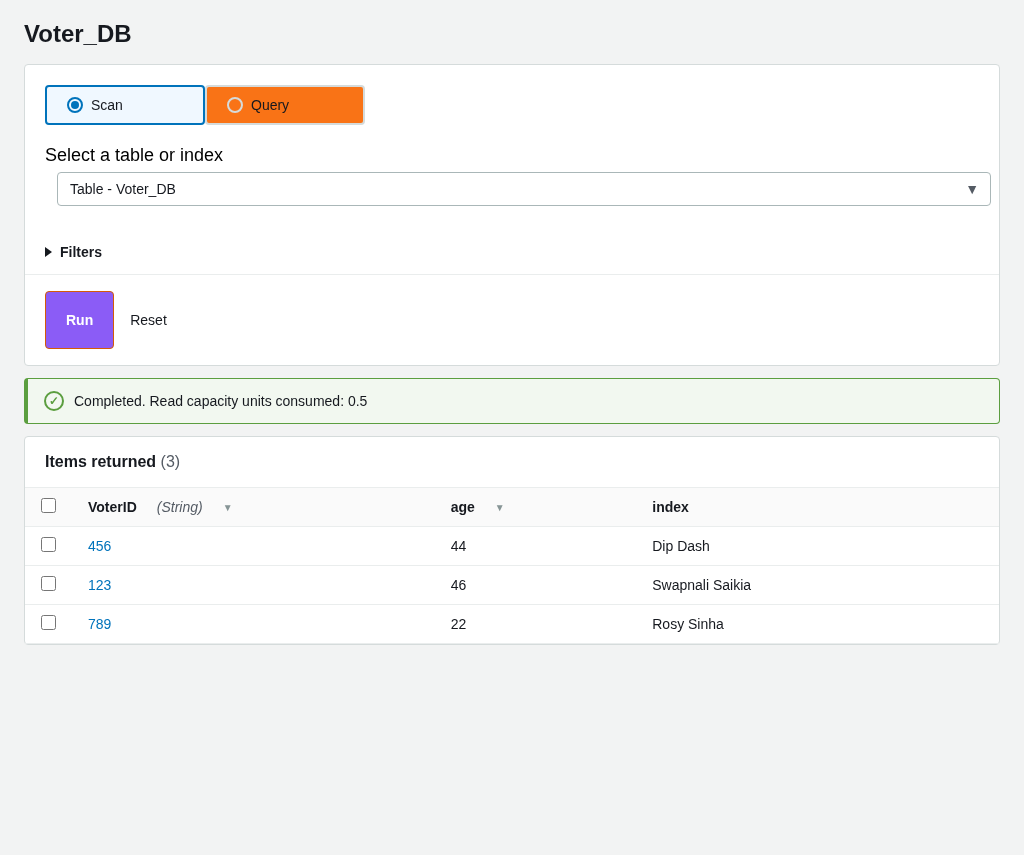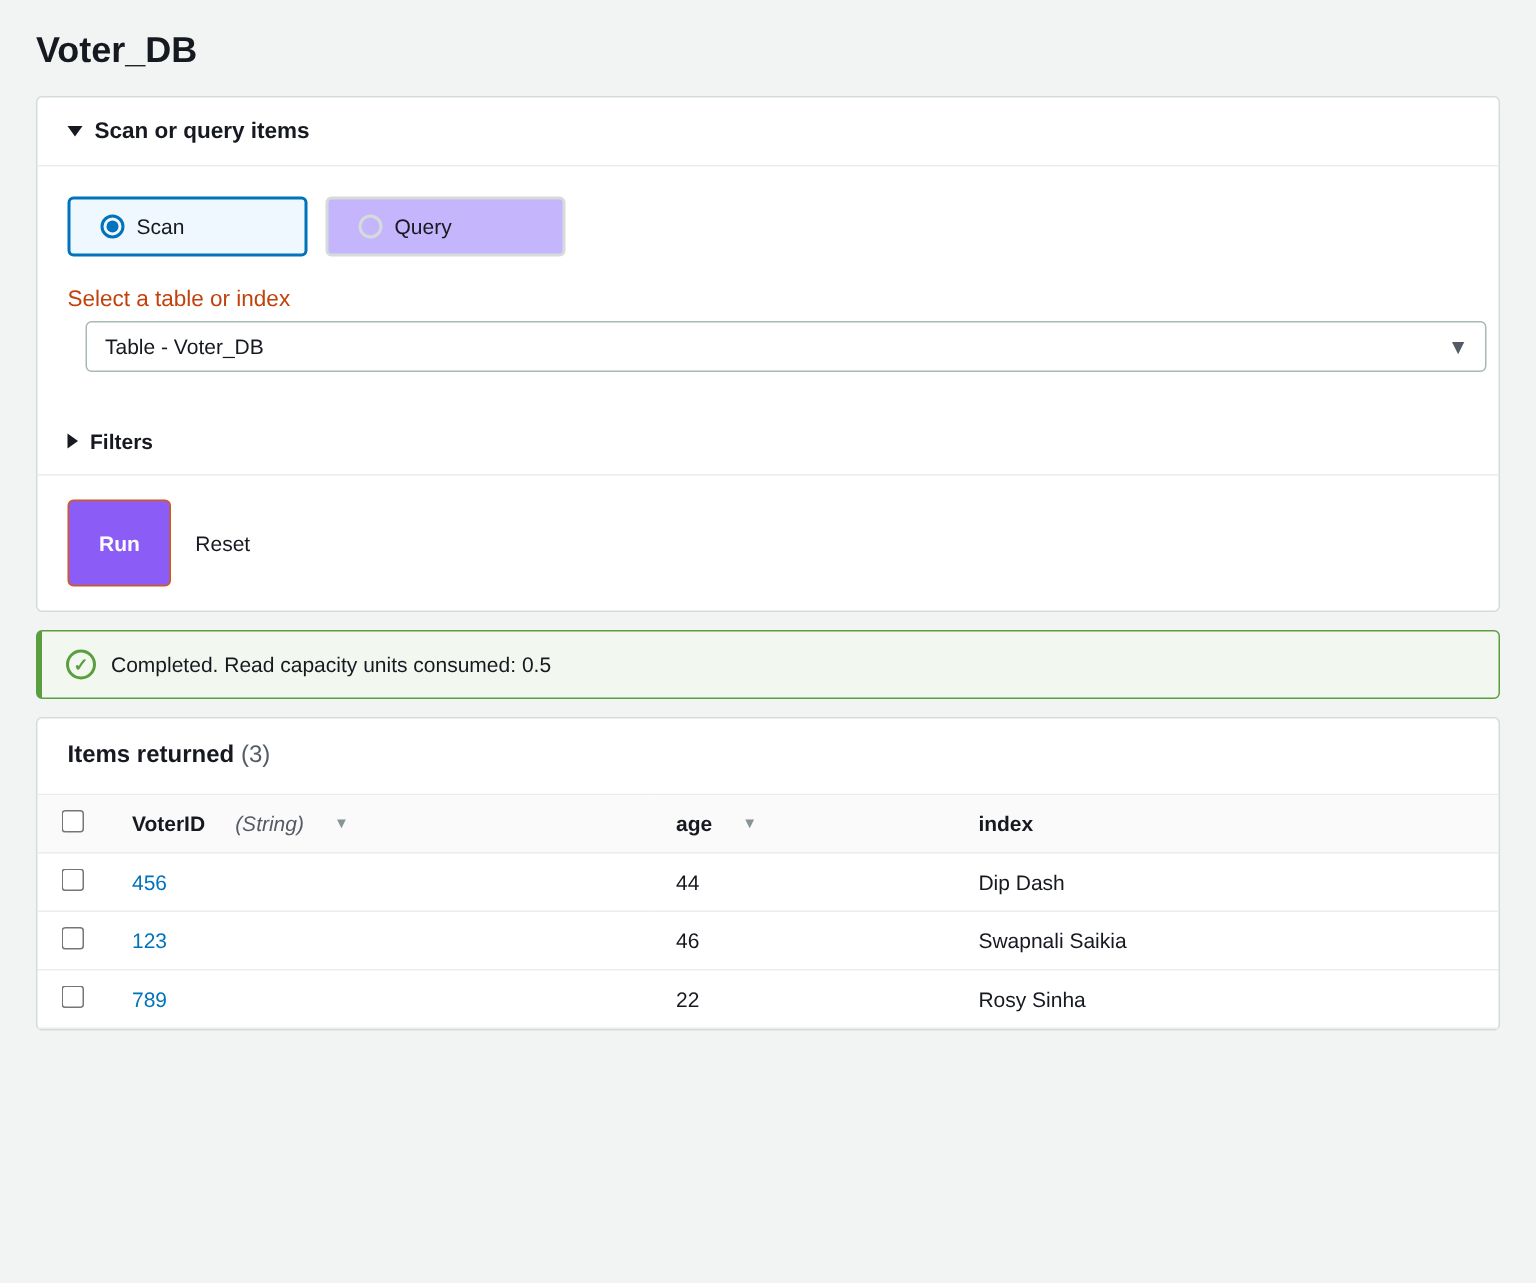--- a/index.html
+++ b/index.html
@@ -48,34 +48,33 @@
       border-top: 5px solid transparent;
       border-bottom: 5px solid transparent;
       border-left: 7px solid #16191f;
       display: inline-block;
     }
     .card-body {
       padding: 20px 20px 24px;
     }
     .radio-group {
       display: flex;
-      gap: 12px;
       margin-bottom: 20px;
     }
     .radio-option {
       display: flex;
       align-items: center;
       gap: 8px;
       border: 2px solid #d5dbdb;
       border-radius: 4px;
       padding: 10px 20px;
       cursor: pointer;
       min-width: 160px;
       font-size: 14px;
-      background: #c4b5fd;
+      background: #f97316;
     }
     .radio-option.selected {
       border-color: #0073bb;
       background: #f0f8ff;
     }
     .radio-dot {
       width: 16px;
       height: 16px;
       border-radius: 50%;
       border: 2px solid #d5dbdb;
@@ -88,22 +87,22 @@
       border-color: #0073bb;
     }
     .radio-dot.selected::after {
       content: '';
       width: 8px;
       height: 8px;
       border-radius: 50%;
       background: #0073bb;
     }
     .field-label {
-      font-size: 15px;
-      color: #c2410c;
+      font-size: 18px;
+      color: #000000;
       margin-bottom: 6px;
       font-weight: 400;
     }
     .select-wrapper {
       position: relative;
       width: 100%;
       margin-left: 12px;
     }
     .select-control {
       width: 100%;
@@ -261,24 +260,20 @@
       min-width: 180px;
     }
   </style>
 </head>
 <body>
 
 <div class="page-wrapper">
   <h1 class="page-title">Voter_DB</h1>
 
   <div class="card">
-    <div class="card-section-header">
-      <span class="triangle-down"></span>
-      <span>Scan or query items</span>
-    </div>
     <div class="card-body">
 
       <div class="radio-group">
         <label class="radio-option selected">
           <span class="radio-dot selected"></span>
           <span>Scan</span>
         </label>
         <label class="radio-option">
           <span class="radio-dot"></span>
           <span>Query</span>

